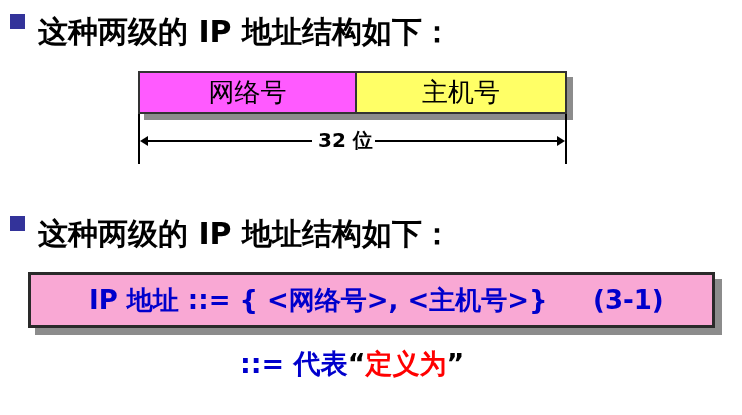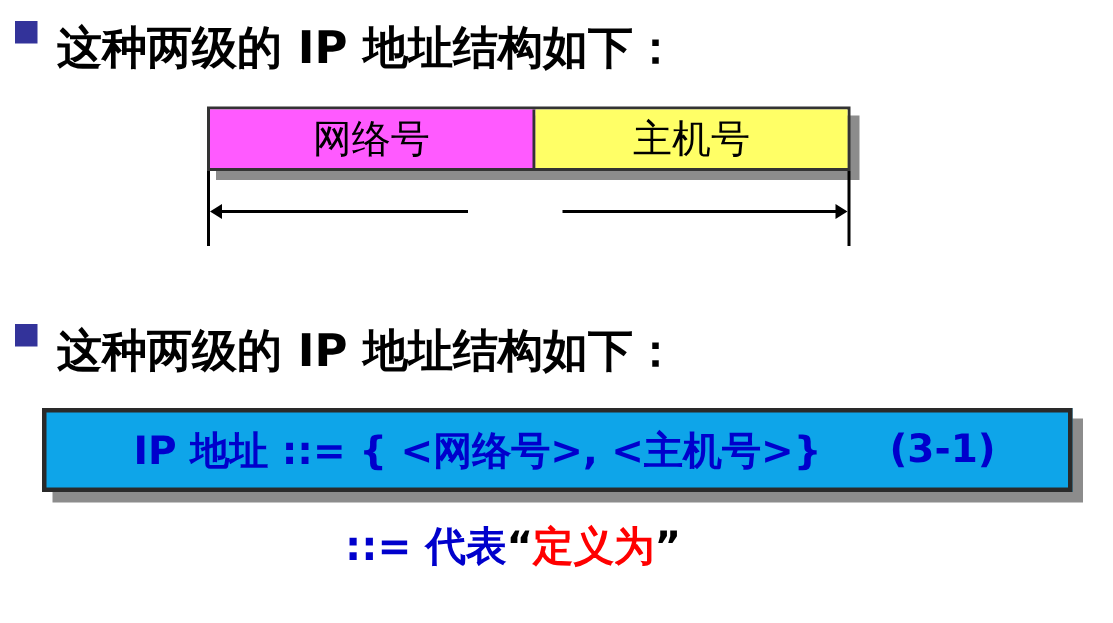--- a/index.html
+++ b/index.html
@@ -47,30 +47,30 @@
       border-top: 5px solid transparent; border-bottom: 5px solid transparent; border-left: 8px solid #000;
     }
     .bits-label {
       position: absolute; left: 178px; top: -3px; font-size: 20px; font-weight: bold; color: #000;
       white-space: nowrap;
     }
 
     .formula-wrap { position: absolute; left: 28px; top: 272px; width: 687px; height: 56px; }
     .formula-shadow { position: absolute; left: 7px; top: 7px; width: 687px; height: 56px; background: #8c8c8c; }
     .formula-box {
-      position: absolute; left: 0; top: 0; width: 687px; height: 56px; background: #0ea5e9;
+      position: absolute; left: 0; top: 0; width: 687px; height: 56px; background: #f9a8d4;
       border: 3px solid #2a2a2a; box-sizing: border-box;
       display: flex; align-items: center;
       font-size: 26px; font-weight: bold; color: #0000cc;
     }
     .formula-text { position: absolute; left: 58px; white-space: pre; }
     .formula-num { position: absolute; left: 562px; }
 
     .def-line {
-      position: absolute; left: 230px; top: 346px; font-size: 27px; font-weight: bold; white-space: pre;
+      position: absolute; left: 240px; top: 346px; font-size: 27px; font-weight: bold; white-space: pre;
     }
     .def-blue { color: #0000cc; }
     .def-black { color: #000; }
     .def-red { color: #ff0000; }
   </style>
 </head>
 <body>
 
 <div class="bullet-line line1">
   <span class="bullet-sq"></span>
@@ -88,20 +88,21 @@
     </div>
   </div>
 </div>
 
 <div class="vline l"></div>
 <div class="vline r"></div>
 
 <div class="arrow-row">
   <div class="arrowhead-l"></div>
   <div class="arrow-line left"></div>
+  <span class="bits-label">32 位</span>
   <div class="arrow-line right"></div>
   <div class="arrowhead-r"></div>
 </div>
 
 <div class="bullet-line line2">
   <span class="bullet-sq"></span>
   <span>这种两级的 IP 地址结构如下：</span>
 </div>
 
 <div class="formula-wrap">

